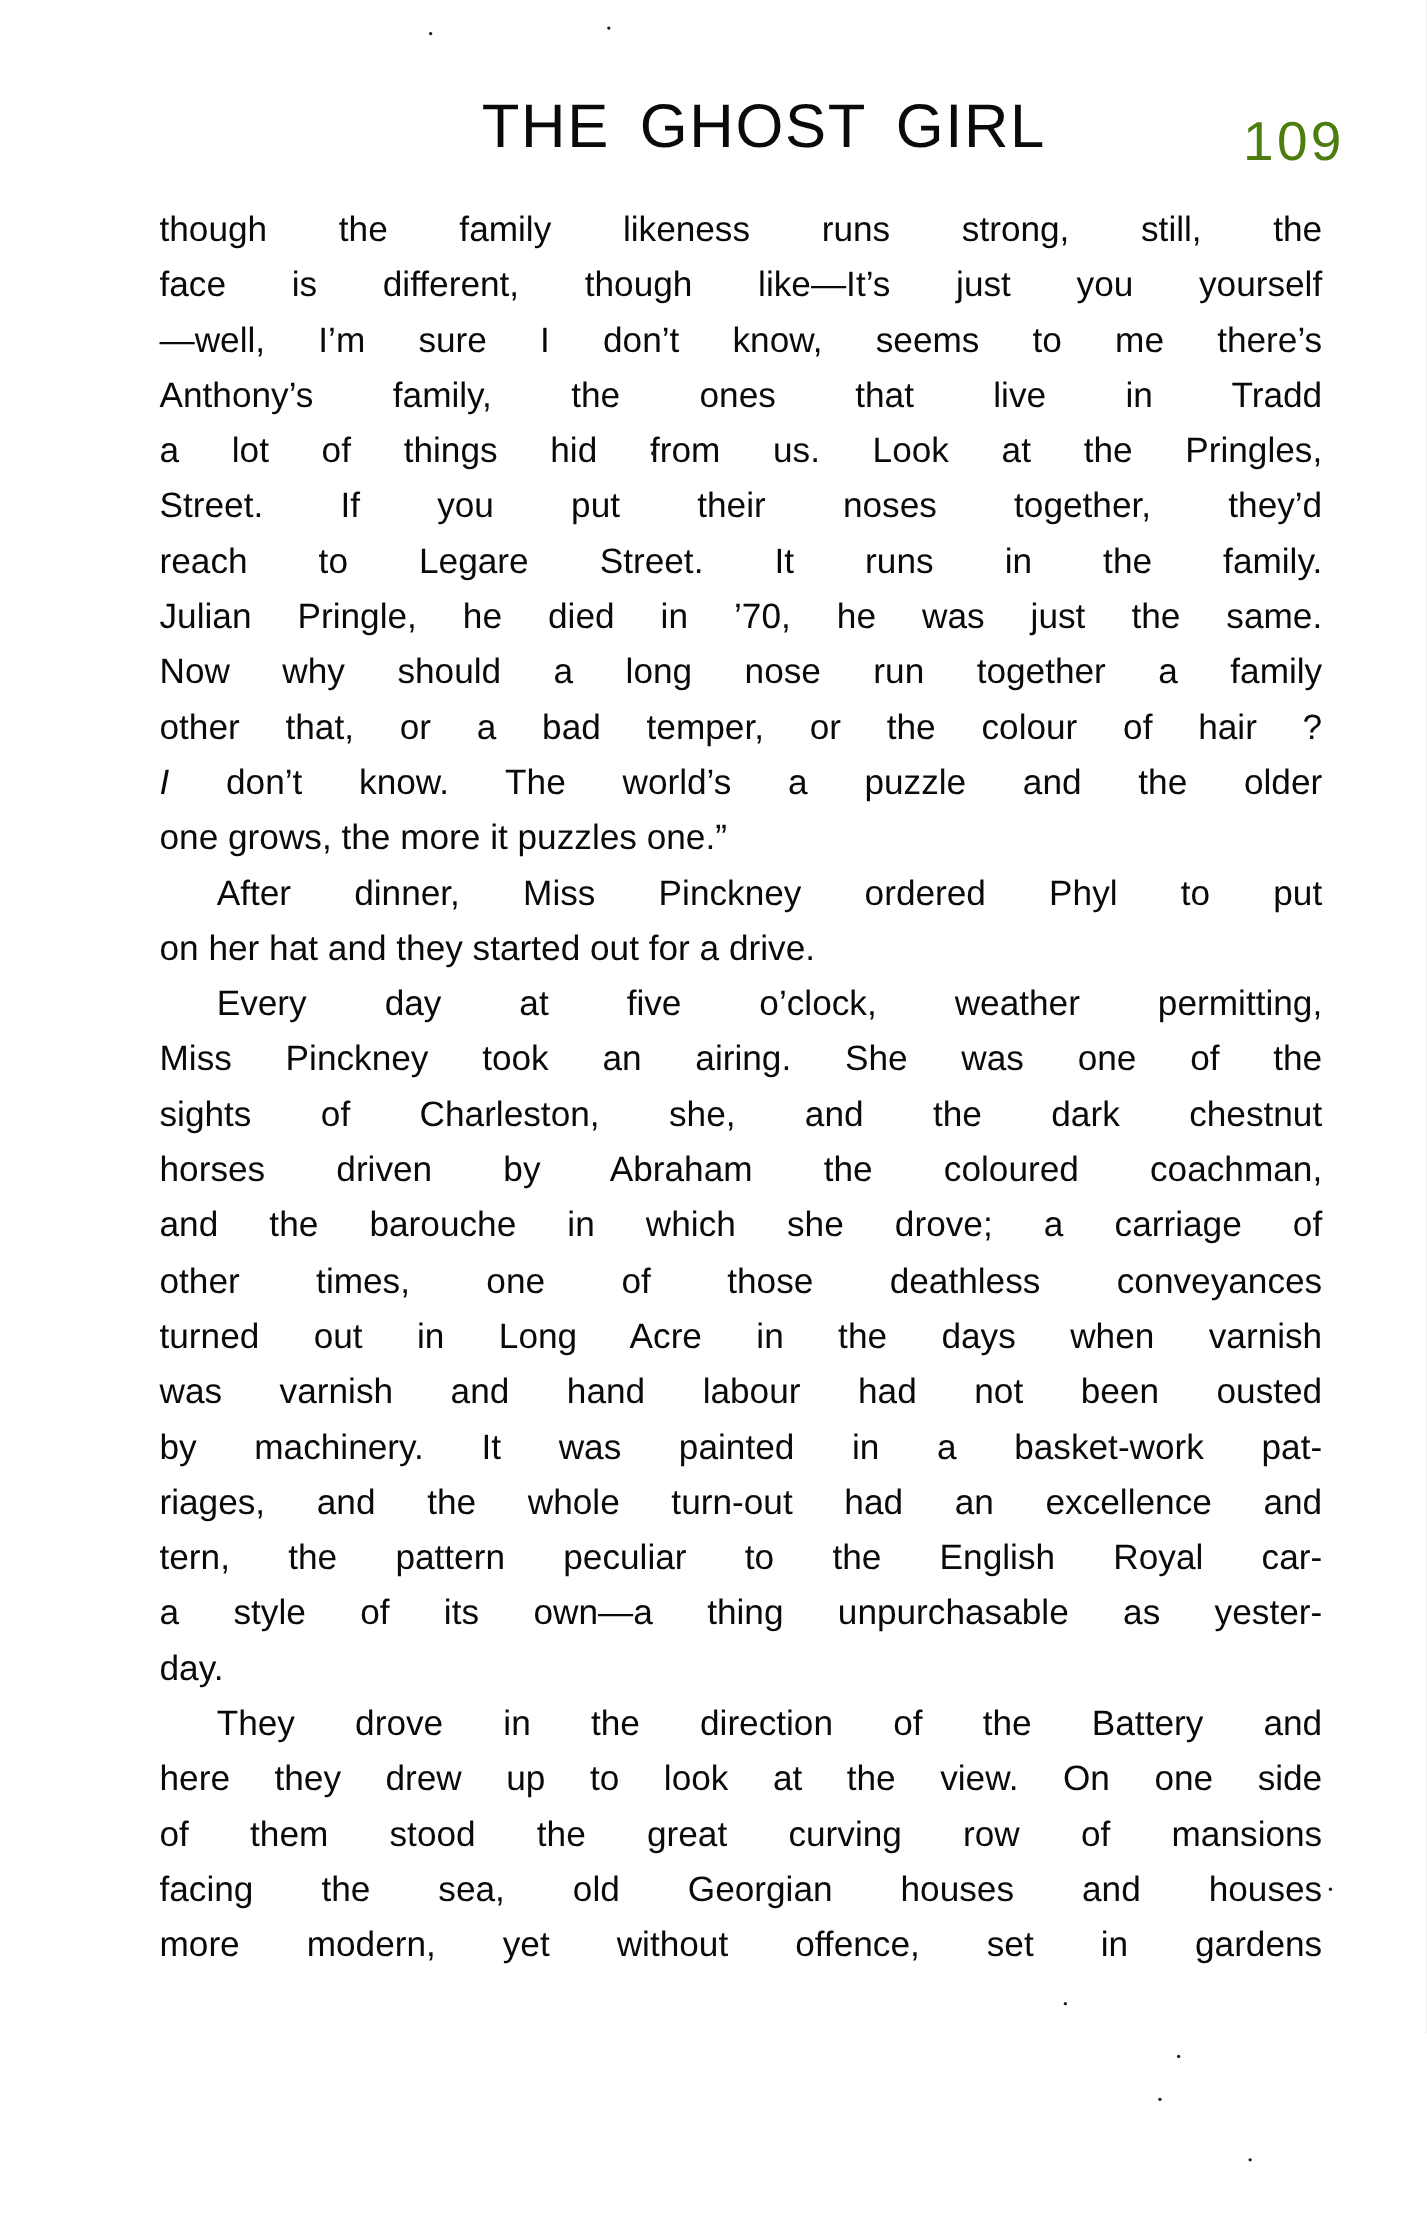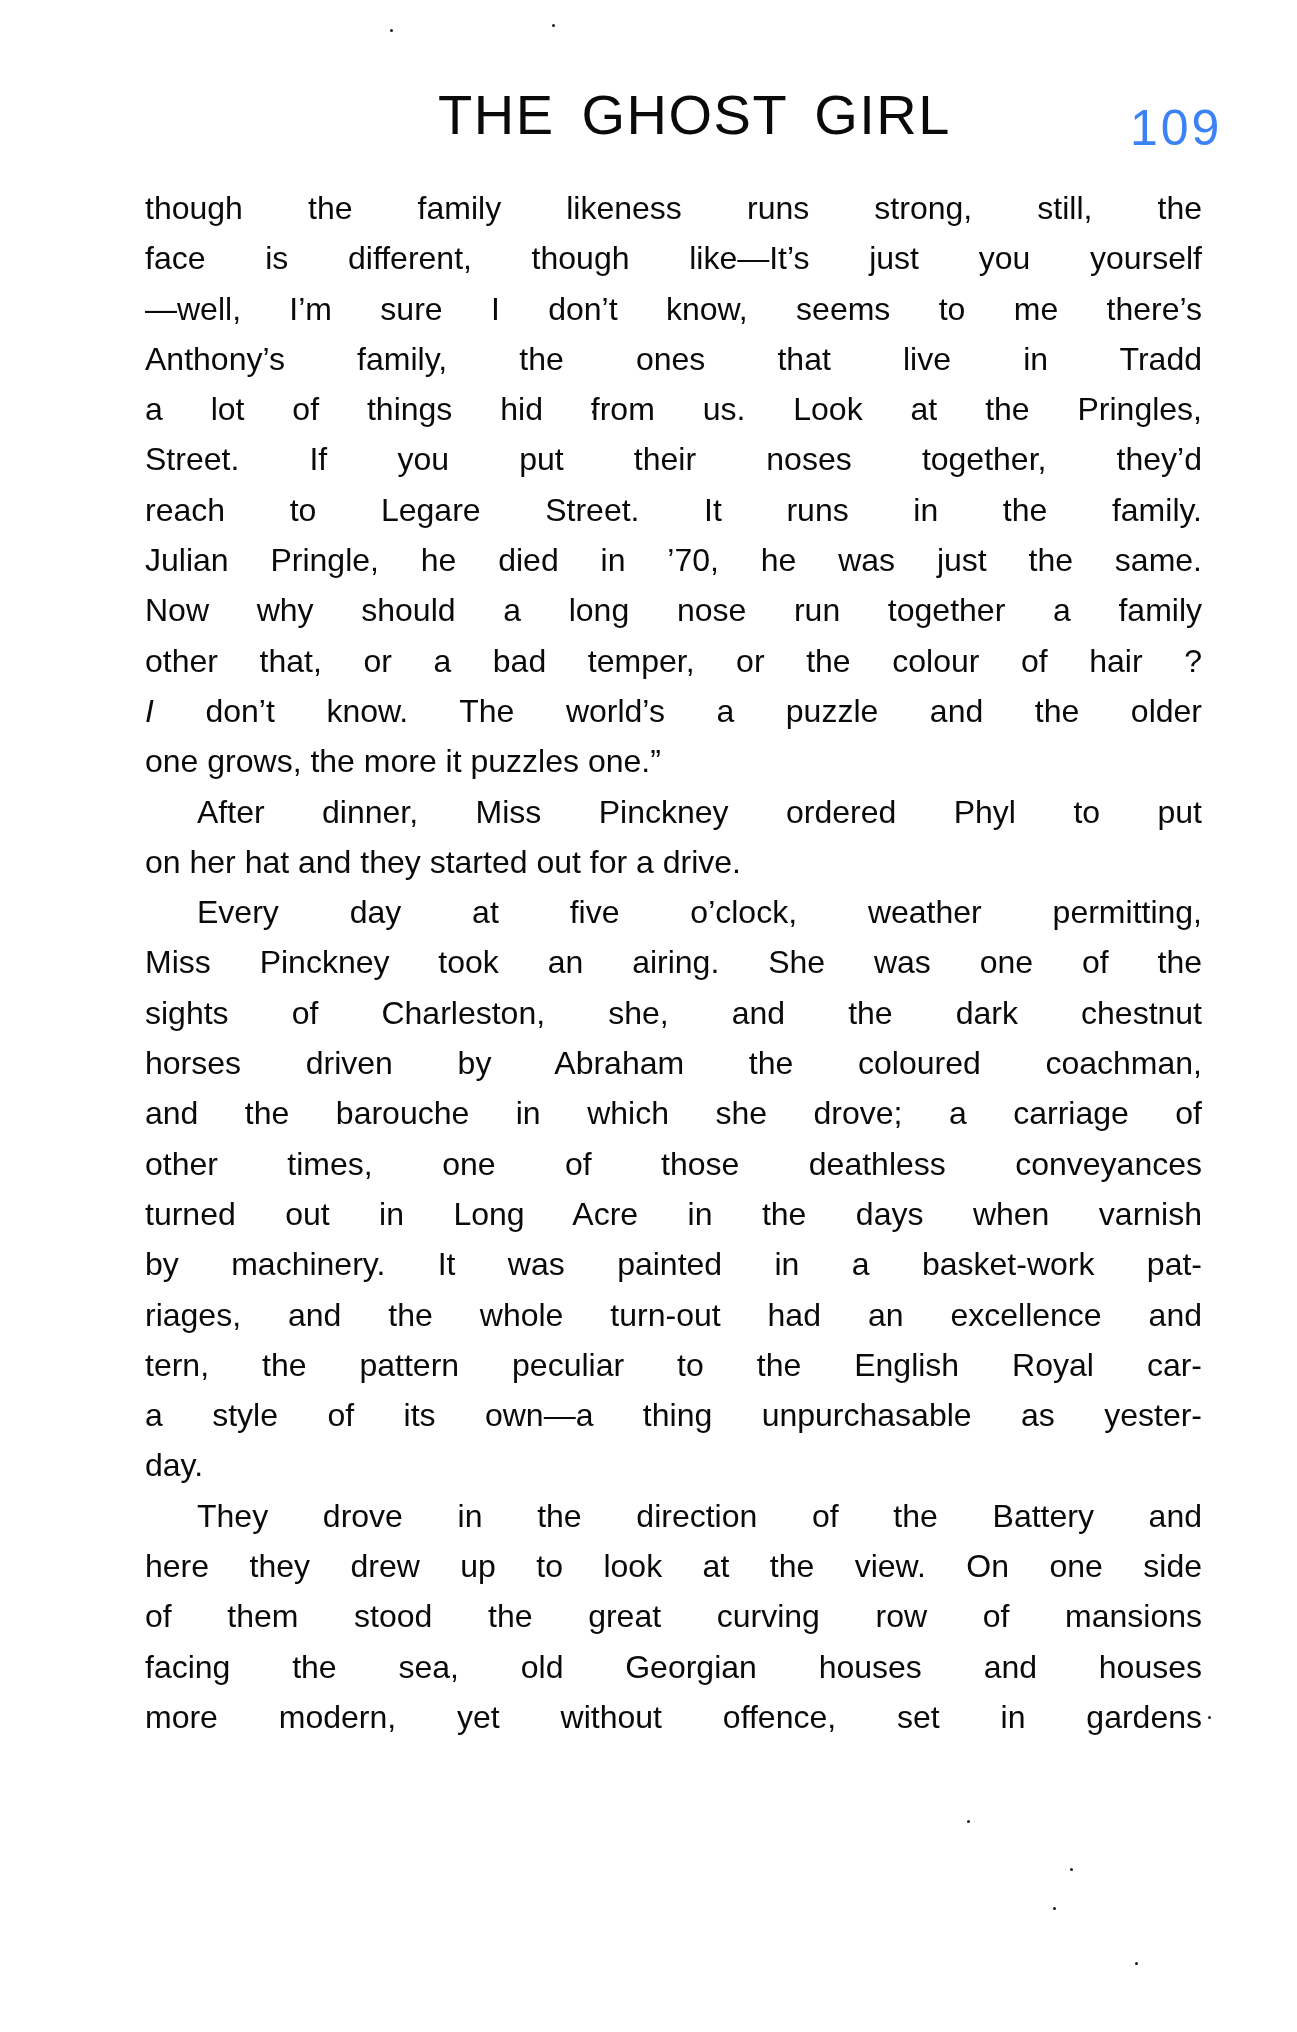--- a/index.html
+++ b/index.html
@@ -24,21 +24,21 @@
     white-space: nowrap;
     color: #0a0a0a;
   }
   .page-number {
     position: absolute;
     left: 1130px;
     top: 103px;
     font-size: 50px;
     line-height: 1;
     letter-spacing: 3px;
-    color: #3b82f6;
+    color: #4d7c0f;
   }
   .body-text {
     position: absolute;
     left: 145px;
     top: 183px;
     width: 1057px;
   }
   .line {
     height: 50.3px;
     line-height: 50.3px;
@@ -84,20 +84,21 @@
       <div class="line">one grows, the more it puzzles one.”</div>
       <div class="line just indent">After dinner, Miss Pinckney ordered Phyl to put</div>
       <div class="line">on her hat and they started out for a drive.</div>
       <div class="line just indent">Every day at five o’clock, weather permitting,</div>
       <div class="line just">Miss Pinckney took an airing.  She was one of the</div>
       <div class="line just">sights of Charleston, she, and the dark chestnut</div>
       <div class="line just">horses driven by Abraham the coloured coachman,</div>
       <div class="line just">and the barouche in which she drove; a carriage of</div>
       <div class="line just">other times, one of those deathless conveyances</div>
       <div class="line just">turned out in Long Acre in the days when varnish</div>
+      <div class="line just">was varnish and hand labour had not been ousted</div>
       <div class="line just">by machinery.  It was painted in a basket-work pat-</div>
       <div class="line just">riages, and the whole turn-out had an excellence and</div>
       <div class="line just">tern, the pattern peculiar to the English Royal car-</div>
       <div class="line just">a style of its own—a thing unpurchasable as yester-</div>
       <div class="line">day.</div>
       <div class="line just indent">They drove in the direction of the Battery and</div>
       <div class="line just">here they drew up to look at the view.  On one side</div>
       <div class="line just">of them stood the great curving row of mansions</div>
       <div class="line just">facing the sea, old Georgian houses and houses</div>
       <div class="line just">more modern, yet without offence, set in gardens</div>

